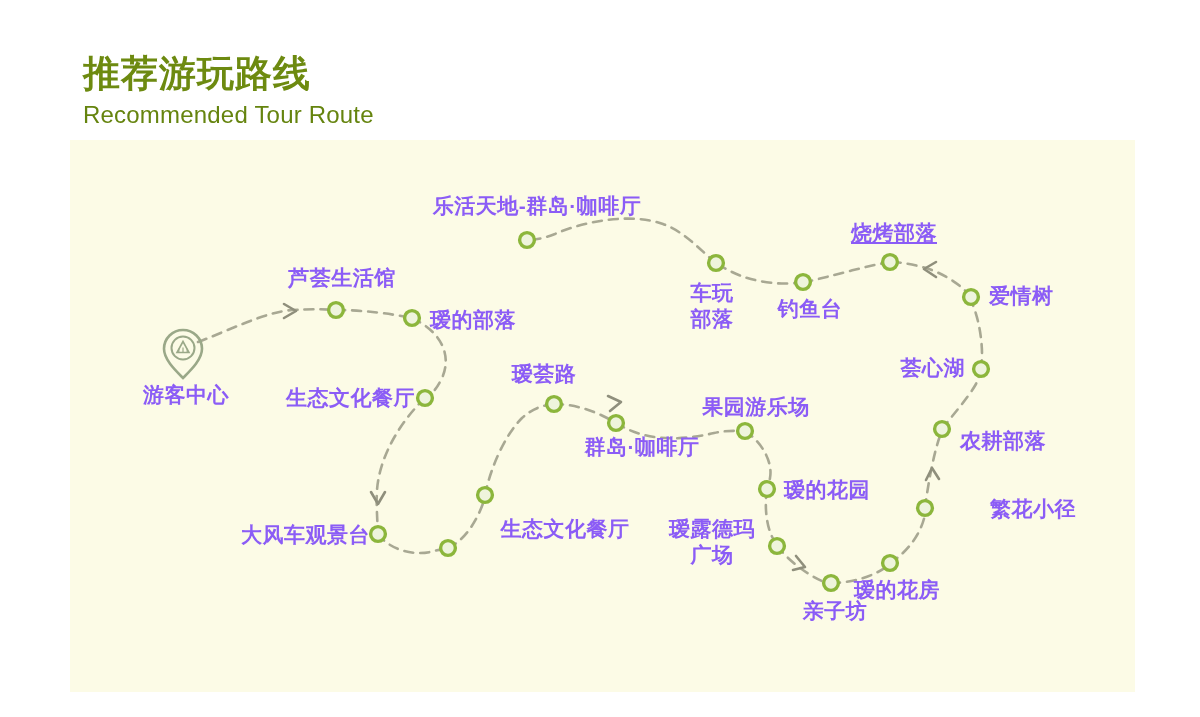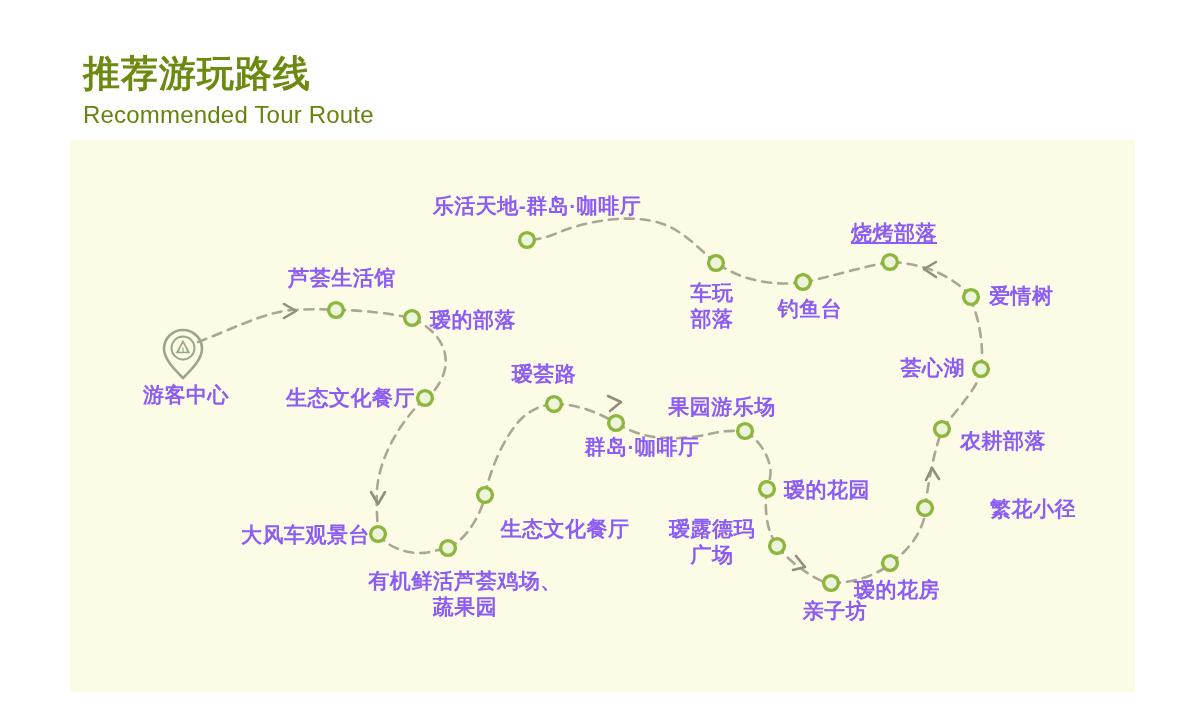--- a/index.html
+++ b/index.html
@@ -235,23 +235,21 @@
       <div class="poi-label center" style="left: 824px; top: 80px; text-decoration: underline;">烧烤部落</div>
       <div class="poi-label left" style="left: 919px; top: 143px;">爱情树</div>
       <div class="poi-label right" style="left: 895px; top: 215px;">荟心湖</div>
       <div class="poi-label left" style="left: 890px; top: 288px;">农耕部落</div>
       <div class="poi-label left" style="left: 920px; top: 356px;">繁花小径</div>
       <div class="poi-label center" style="left: 827px; top: 437px;">瑷的花房</div>
       <div class="poi-label center" style="left: 765px; top: 458px;">亲子坊</div>
       <div class="poi-label center" style="left: 642px; top: 376px;">瑷露德玛
 广场</div>
       <div class="poi-label left" style="left: 714px; top: 337px;">瑷的花园</div>
-      <div class="poi-label center" style="left: 652px; top: 254px;">果园游乐场</div>
+      <div class="poi-label center" style="left: 686px; top: 254px;">果园游乐场</div>
       <div class="poi-label center" style="left: 572px; top: 294px;">群岛·咖啡厅</div>
       <div class="poi-label center" style="left: 474px; top: 221px;">瑷荟路</div>
       <div class="poi-label center" style="left: 495px; top: 376px;">生态文化餐厅</div>
-      <div class="poi-label center" style="left: 395px; top: 428px;">有机鲜活芦荟鸡场、
-蔬果园</div>
       <div class="poi-label right" style="left: 300px; top: 382px;">大风车观景台</div>
       <div class="poi-label right" style="left: 345px; top: 245px;">生态文化餐厅</div>
       <div class="poi-label center" style="left: 116px; top: 242px;">游客中心</div>
     </div>
 </div>
 
 </body></html>

